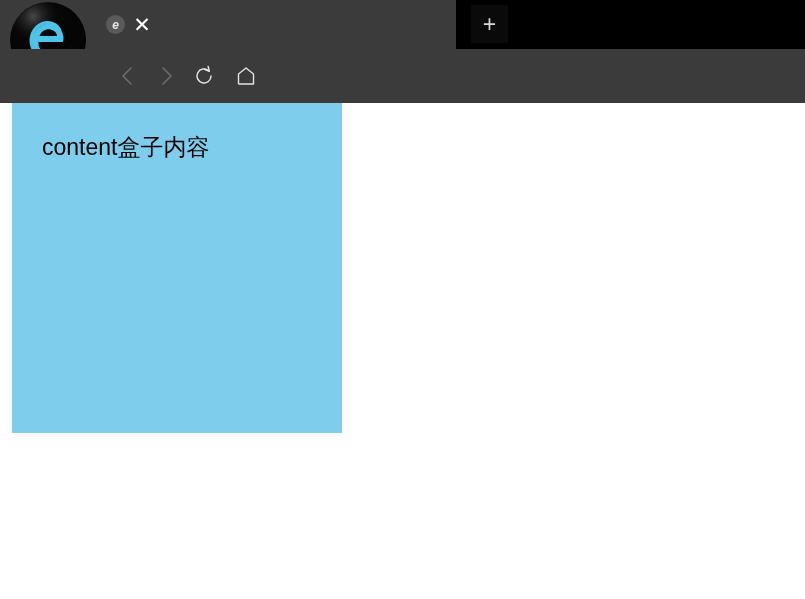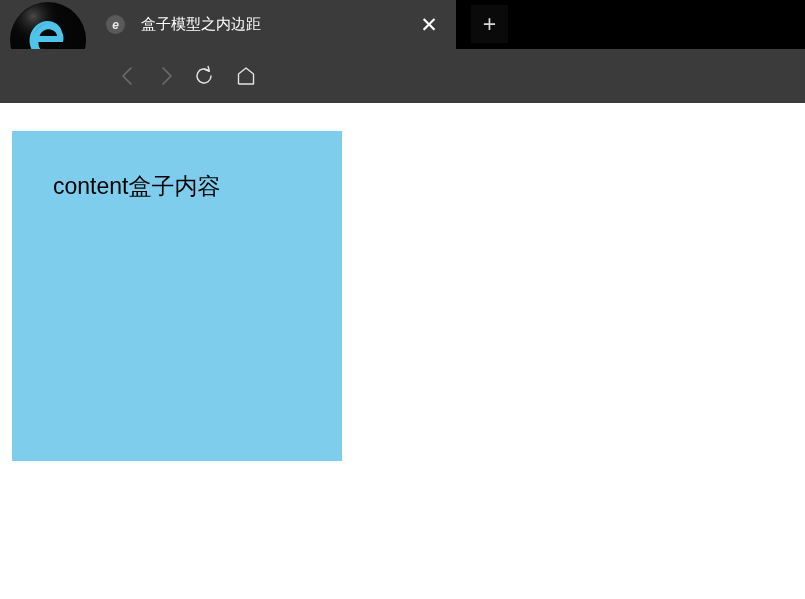--- a/index.html
+++ b/index.html
@@ -198,26 +198,26 @@
     left: 0;
     top: 103px;
     width: 805px;
     height: 496px;
     background: #ffffff;
     overflow: hidden;
   }
   #content-box {
     position: absolute;
     left: 12px;
-    top: 28px;
+    top: 0;
     width: 330px;
     height: 330px;
     background: #7ecdec;
     box-sizing: border-box;
-    padding: 41px;
+    padding: 30px;
   }
   #content-box-text {
     color: #000000;
     font-size: 23px;
     line-height: 28px;
     white-space: nowrap;
   }
   #watermark {
     position: absolute;
     right: 12px;
@@ -249,21 +249,20 @@
         <path d="M52 30 C50 21 40 17 32 20 C22 24 18 34 20 43 C22 52 30 58 40 57
                  C47.5 56.2 52 52 53.5 47 L45 47 C43.5 50 40.5 51.5 37 51
                  C31.5 50 28 45.5 28.5 40 L53 40 C54 36 53.5 33 52 30 Z
                  M29.5 34 C31.5 29 36 26.5 40.5 27.5 C44.5 28.4 47 31.4 47 34 Z" fill="#4fc3e8"></path>
         <path d="M24 32 C26 25 33 20.5 40.5 21 C33 22 27.5 26 24.5 32 Z" fill="#3fb6e0" opacity="0.9"></path>
       </svg>
     </div>
 
     <div id="tab-active">
       <div id="tab-favicon">e</div>
-      <div id="tab-title">盒子模型之内边距</div>
       <div id="tab-close">✕</div>
     </div>
 
     <div id="new-tab-button">+</div>
   </div>
 
   <div id="toolbar">
 
     <div class="nav-btn" id="nav-back">
       <svg width="20" height="22" viewBox="0 0 20 22" aria-hidden="true">

